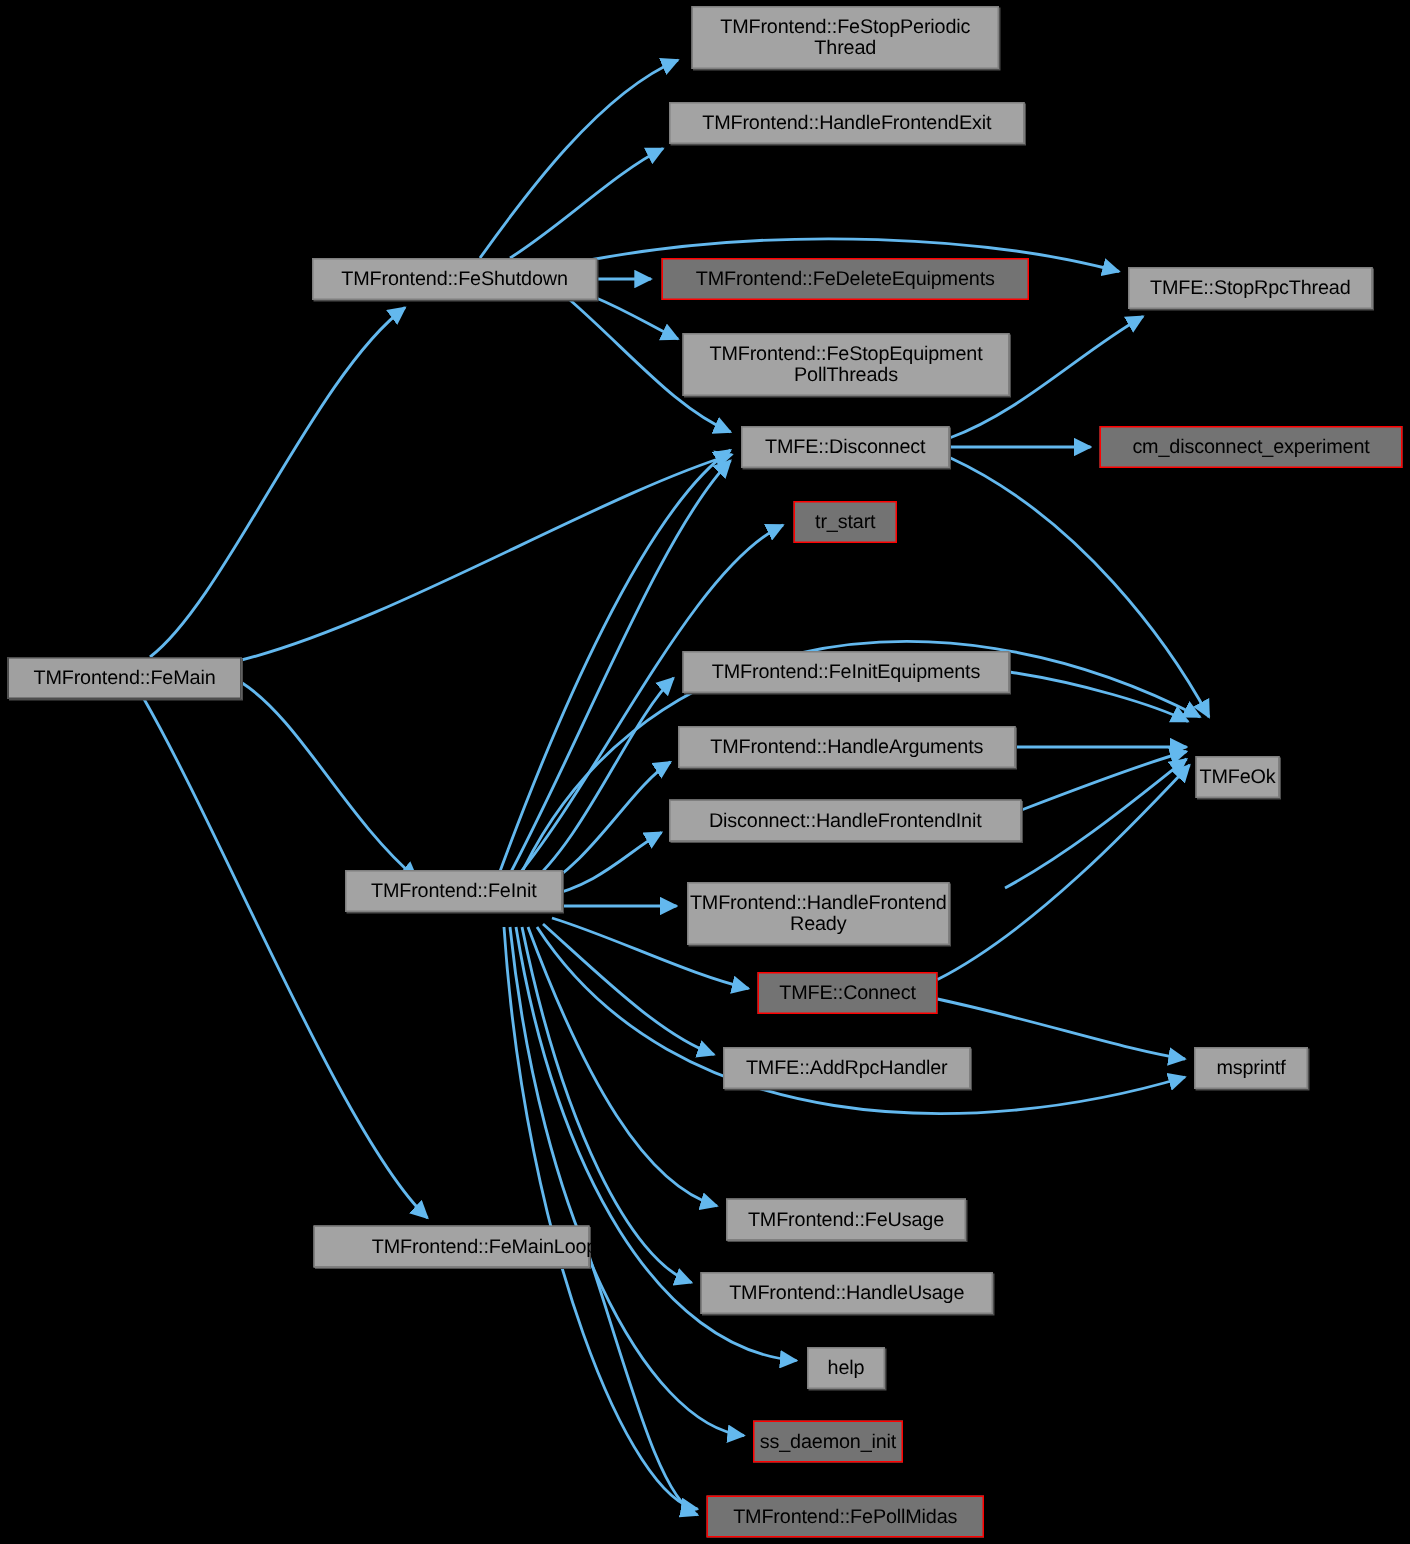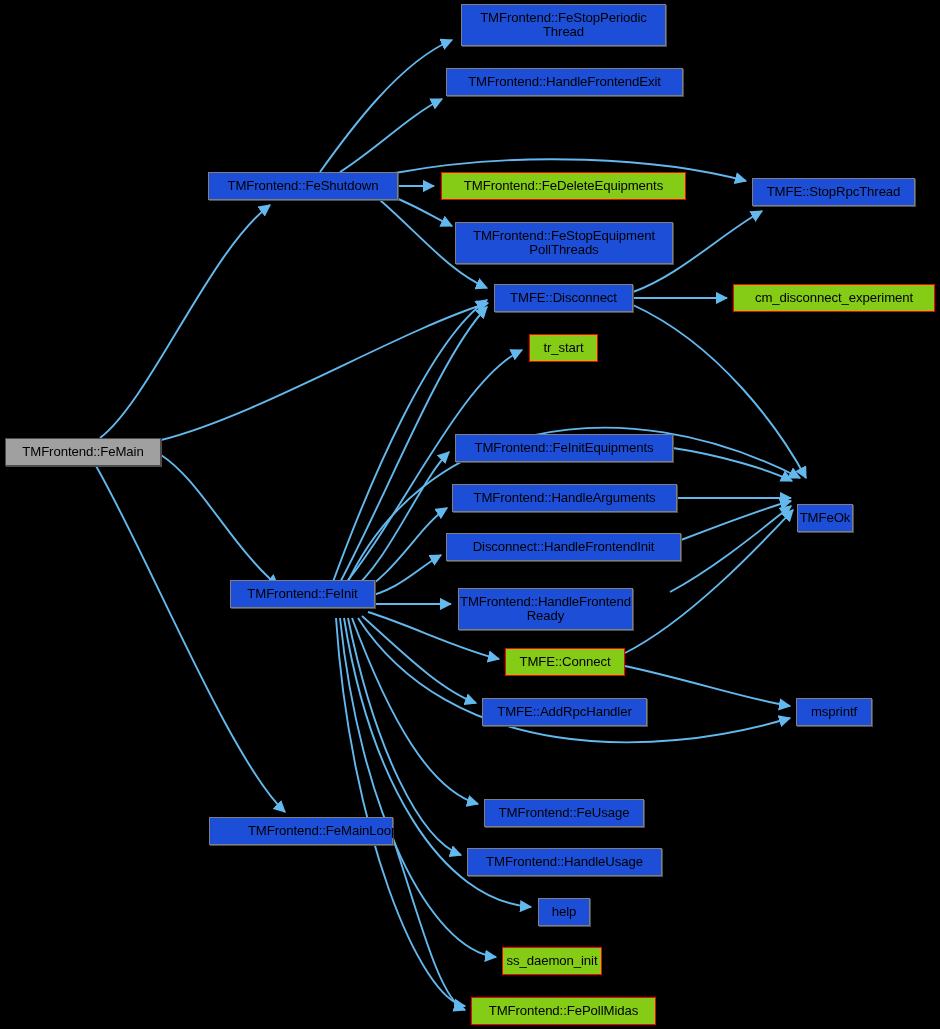--- a/index.html
+++ b/index.html
@@ -12,29 +12,29 @@
   }
   svg#edges{position:absolute;left:0;top:0;width:940px;height:1029px;}
   .node{
     position:absolute;
     box-sizing:border-box;
     display:flex;align-items:center;justify-content:center;
     text-align:center;
     font-size:13.2px;
     line-height:1.08;
     color:#000;
-    background:#1d4ed8;
+    background:#a3a3a3;
     border:1px solid #7f7f7f;
     box-shadow:1px 1px 0 0 #4d4d4d;
     letter-spacing:-0.1px;
     white-space:pre-line;
     z-index:5;
   }
   .node.red{
-    background:#84cc16;
+    background:#737373;
     border:1.6px solid #ff0000;
     box-shadow:none;
   }
   .node.current{
     background:#a0a0a0;
     border:1px solid #4d4d4d;
     box-shadow:1px 1px 0 0 #4d4d4d;
   }
 </style>
 </head>

